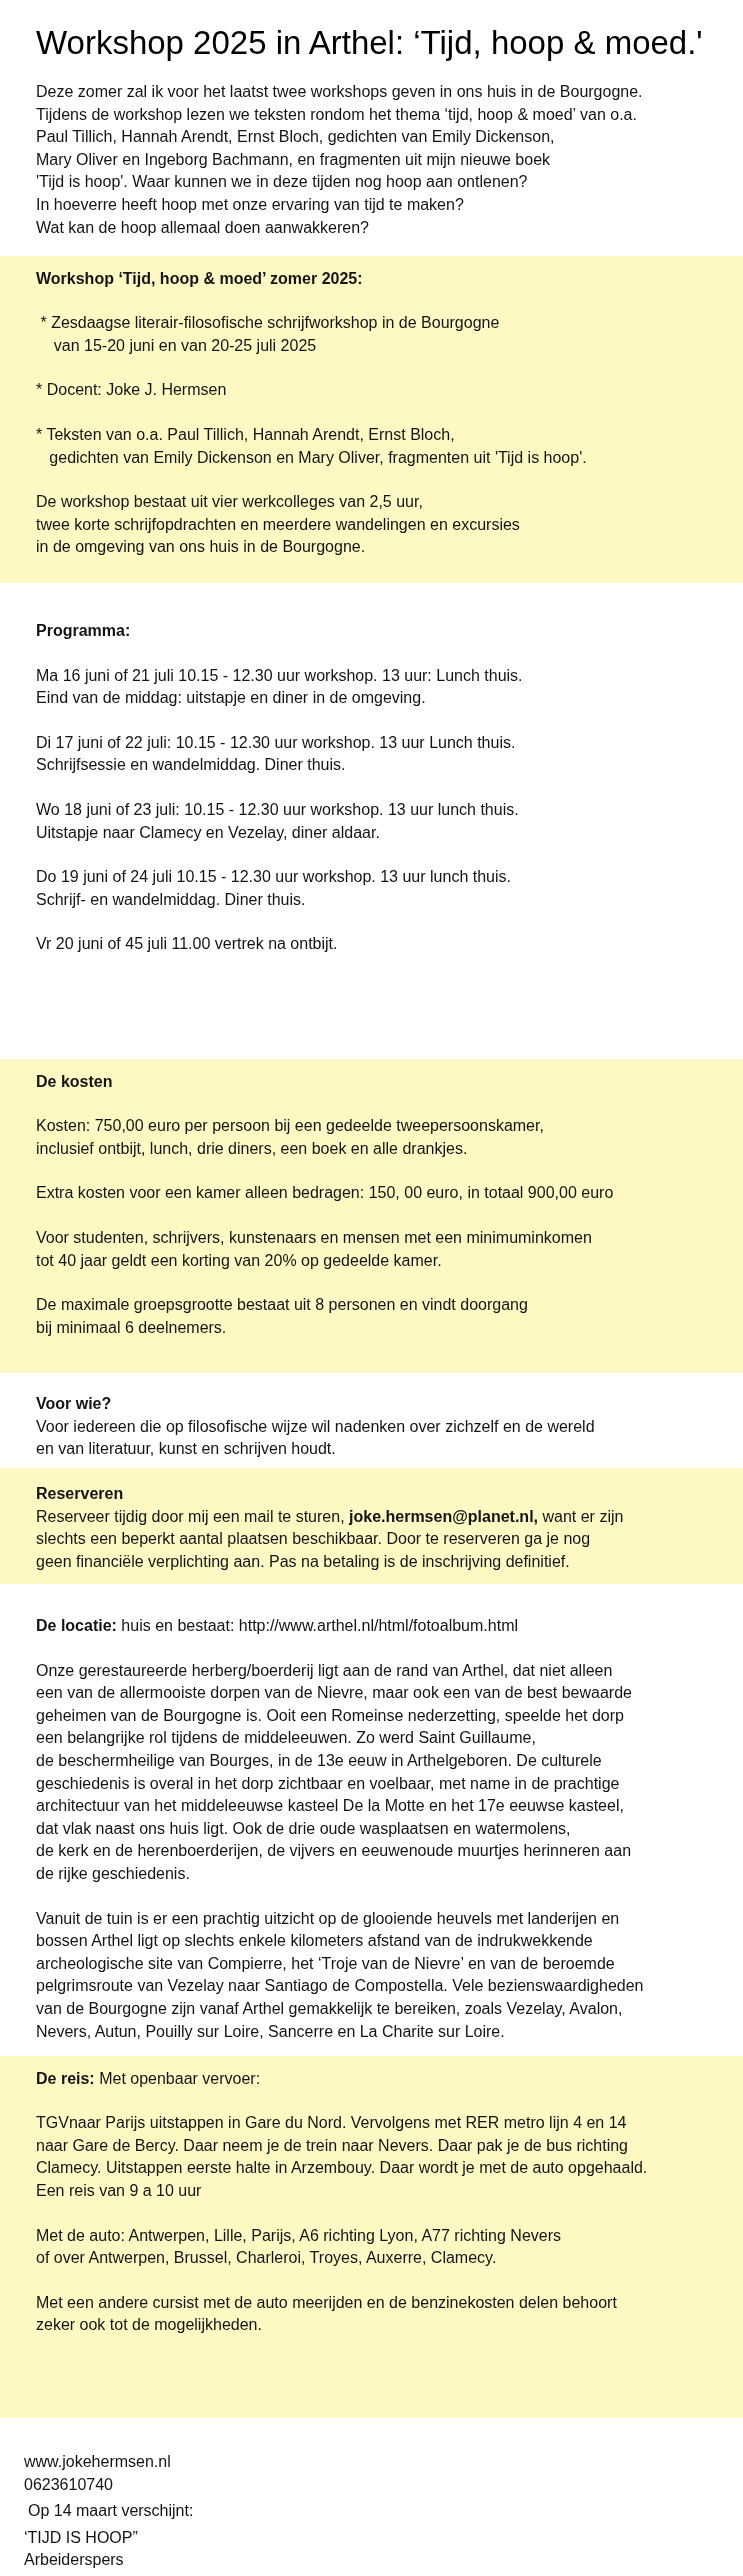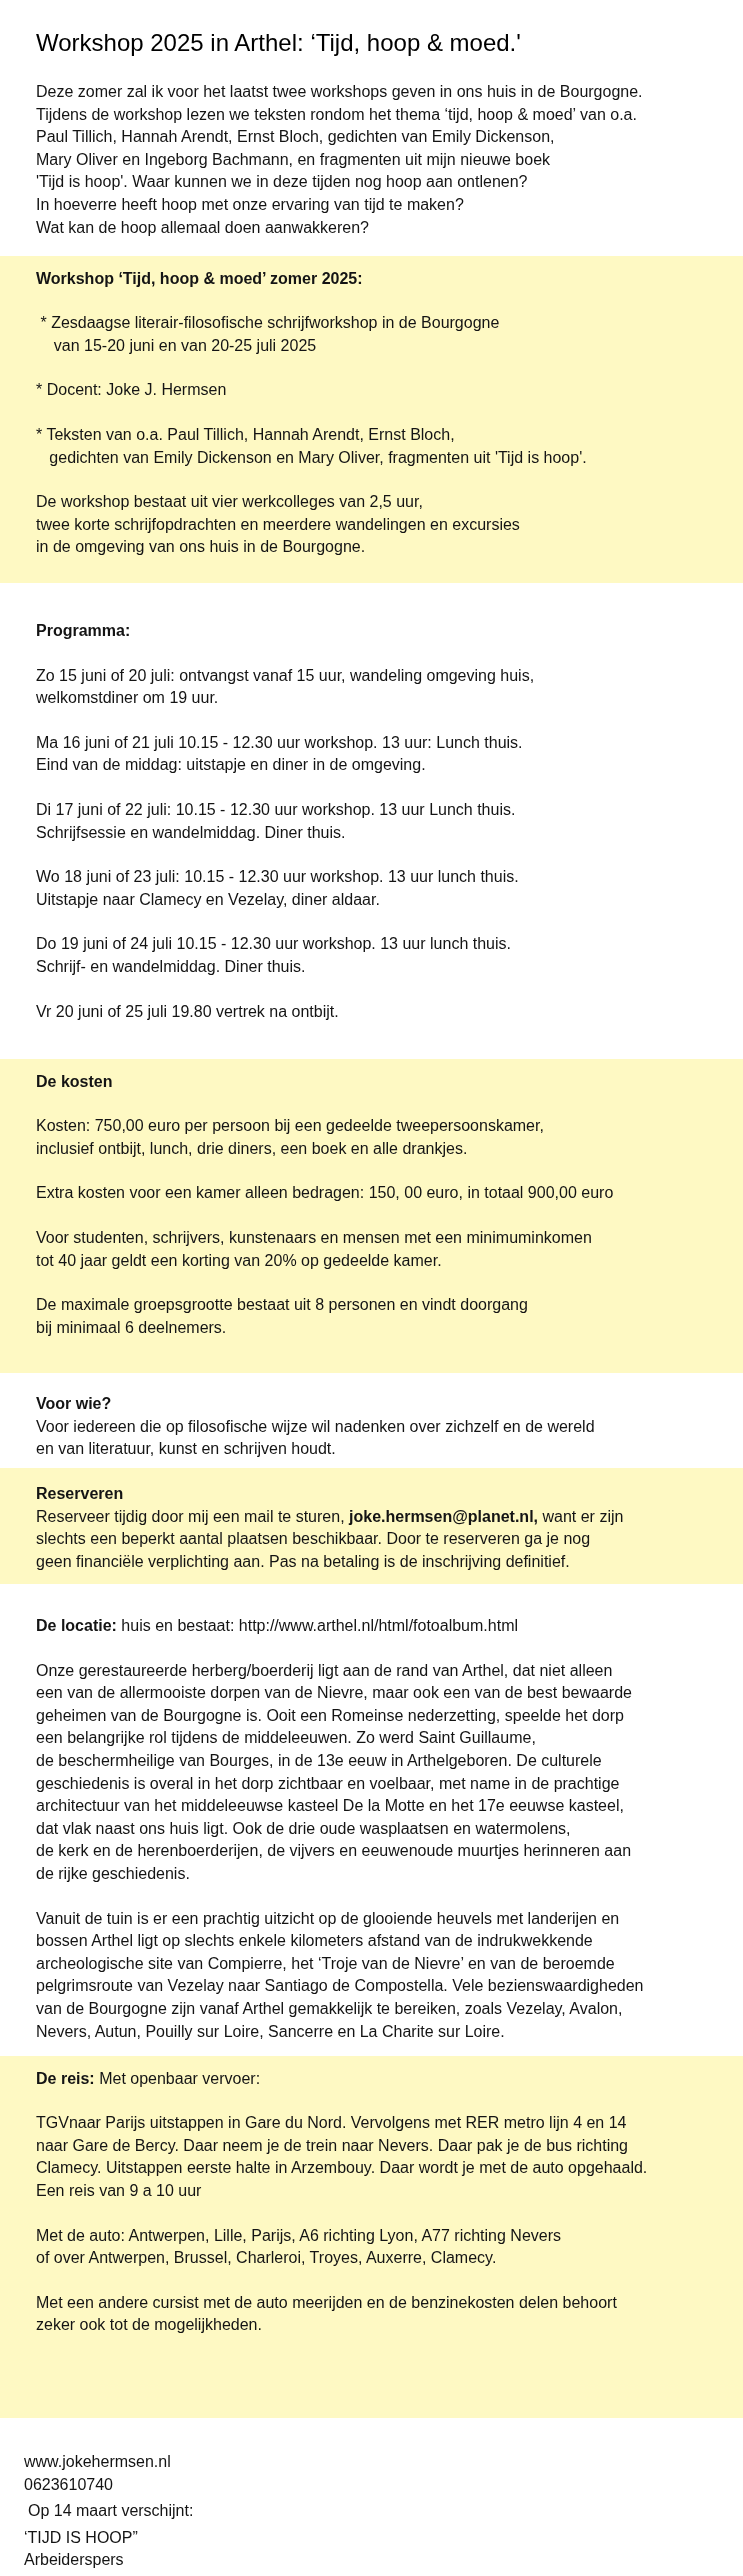--- a/index.html
+++ b/index.html
@@ -14,21 +14,21 @@
   .section {
     position: absolute;
     left: 0;
     width: 743px;
     box-sizing: border-box;
     padding-left: 36px;
     padding-right: 28px;
   }
   .gray { background: #fef9c3; }
   .page-title {
-    font-size: 24px;
+    font-size: 33px;
     line-height: 40px;
     font-weight: normal;
     margin: 0;
     color: #000000;
     white-space: pre-wrap;
   }
   .p {
     font-size: 16px;
     line-height: 22.6px;
     margin: 0 0 22px 0;
@@ -79,31 +79,29 @@
   <p class="p">* Docent: Joke J. Hermsen</p>
   <p class="p">* Teksten van o.a. Paul Tillich, Hannah Arendt, Ernst Bloch,
    gedichten van Emily Dickenson en Mary Oliver, fragmenten uit 'Tijd is hoop'.</p>
   <p class="p">De workshop bestaat uit vier werkcolleges van 2,5 uur,
 twee korte schrijfopdrachten en meerdere wandelingen en excursies
 in de omgeving van ons huis in de Bourgogne.</p>
 </div>
 
 <div class="section" id="sec-programma">
   <p class="h">Programma:</p>
-  <p class="p">Zo 15 juni of 20 juli: ontvangst vanaf 15 uur, wandeling omgeving huis,
-welkomstdiner om 19 uur.</p>
   <p class="p">Ma 16 juni of 21 juli 10.15 - 12.30 uur workshop. 13 uur: Lunch thuis.
 Eind van de middag: uitstapje en diner in de omgeving.</p>
   <p class="p">Di 17 juni of 22 juli: 10.15 - 12.30 uur workshop. 13 uur Lunch thuis.
 Schrijfsessie en wandelmiddag. Diner thuis.</p>
   <p class="p">Wo 18 juni of 23 juli: 10.15 - 12.30 uur workshop. 13 uur lunch thuis.
 Uitstapje naar Clamecy en Vezelay, diner aldaar.</p>
   <p class="p">Do 19 juni of 24 juli 10.15 - 12.30 uur workshop. 13 uur lunch thuis.
 Schrijf- en wandelmiddag. Diner thuis.</p>
-  <p class="p">Vr 20 juni of 25 juli 19.80 vertrek na ontbijt.</p>
+  <p class="p">Vr 20 juni of 45 juli 11.00 vertrek na ontbijt.</p>
 </div>
 
 <div class="section gray" id="sec-kosten">
   <p class="h">De kosten</p>
   <p class="p">Kosten: 750,00 euro per persoon bij een gedeelde tweepersoonskamer,
 inclusief ontbijt, lunch, drie diners, een boek en alle drankjes.</p>
   <p class="p">Extra kosten voor een kamer alleen bedragen: 150, 00 euro, in totaal 900,00 euro</p>
   <p class="p">Voor studenten, schrijvers, kunstenaars en mensen met een minimuminkomen
 tot 40 jaar geldt een korting van 20% op gedeelde kamer.</p>
   <p class="p">De maximale groepsgrootte bestaat uit 8 personen en vindt doorgang

